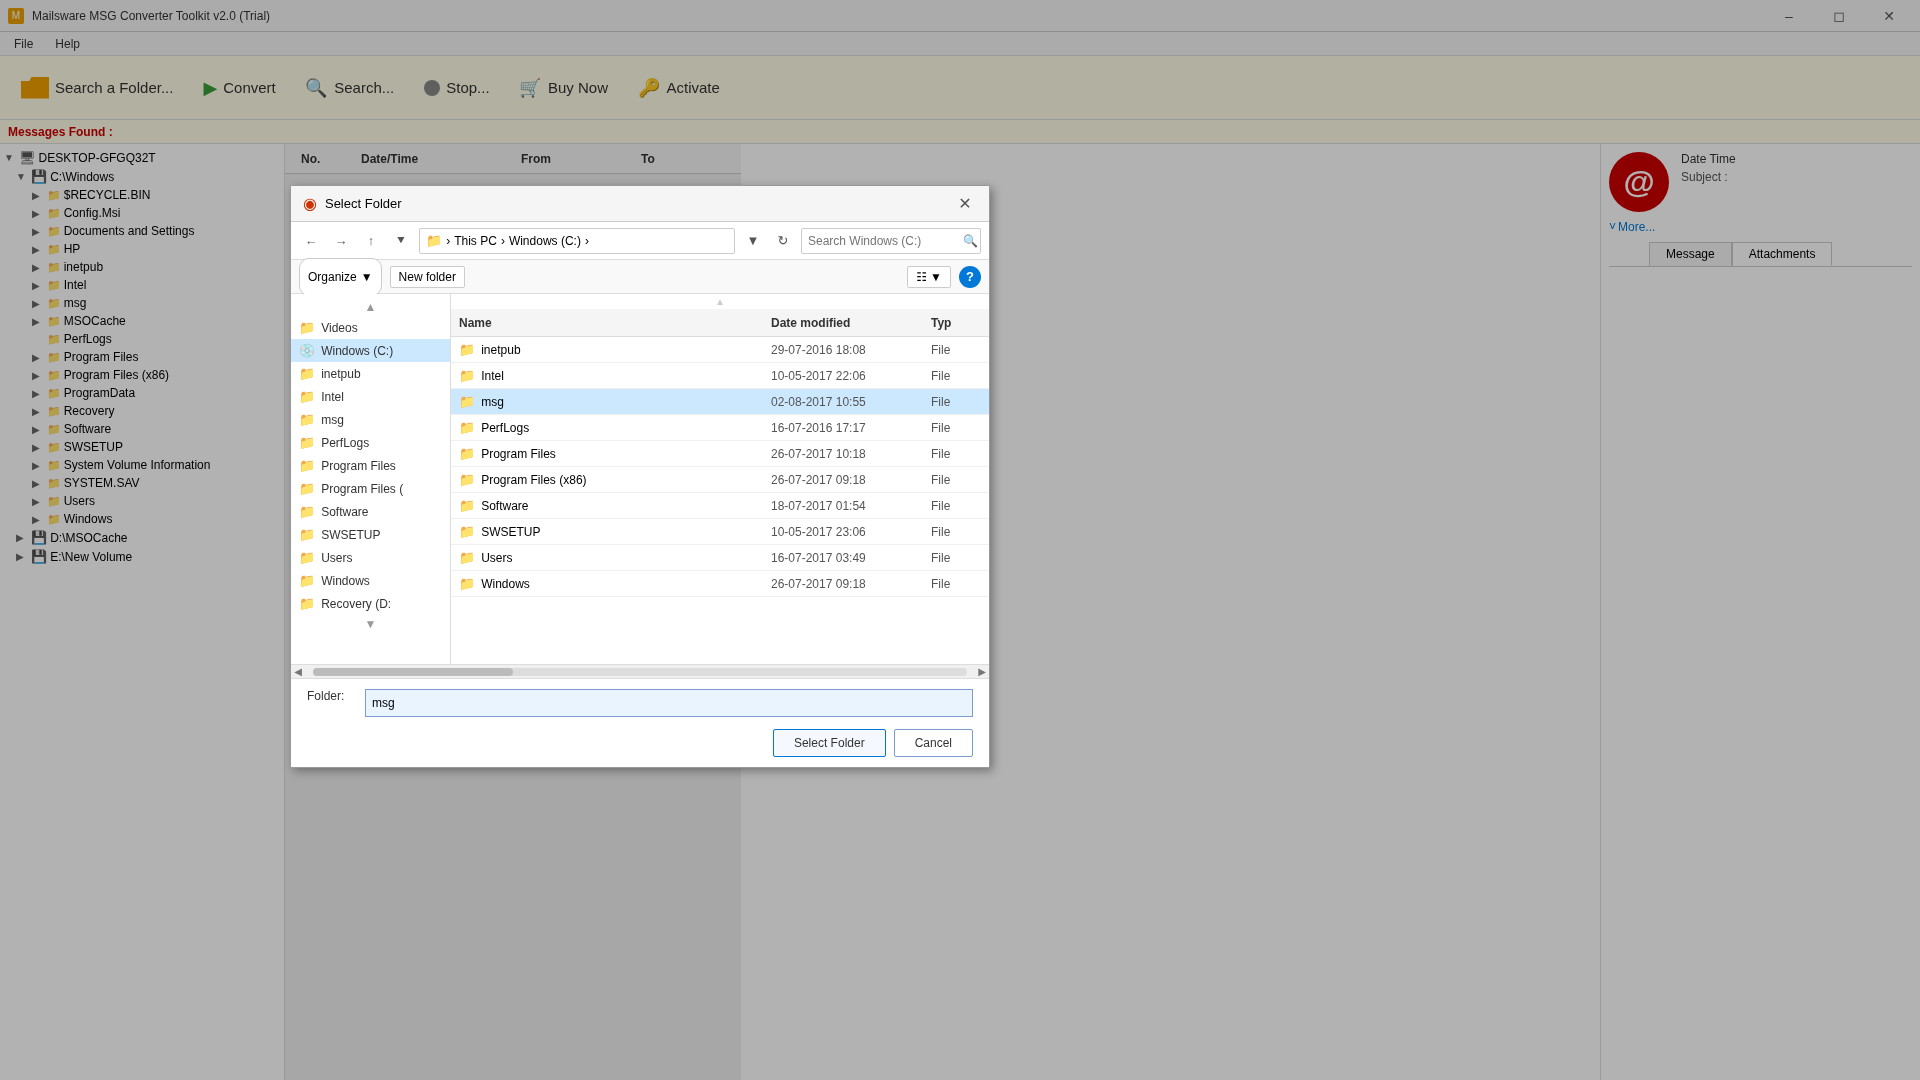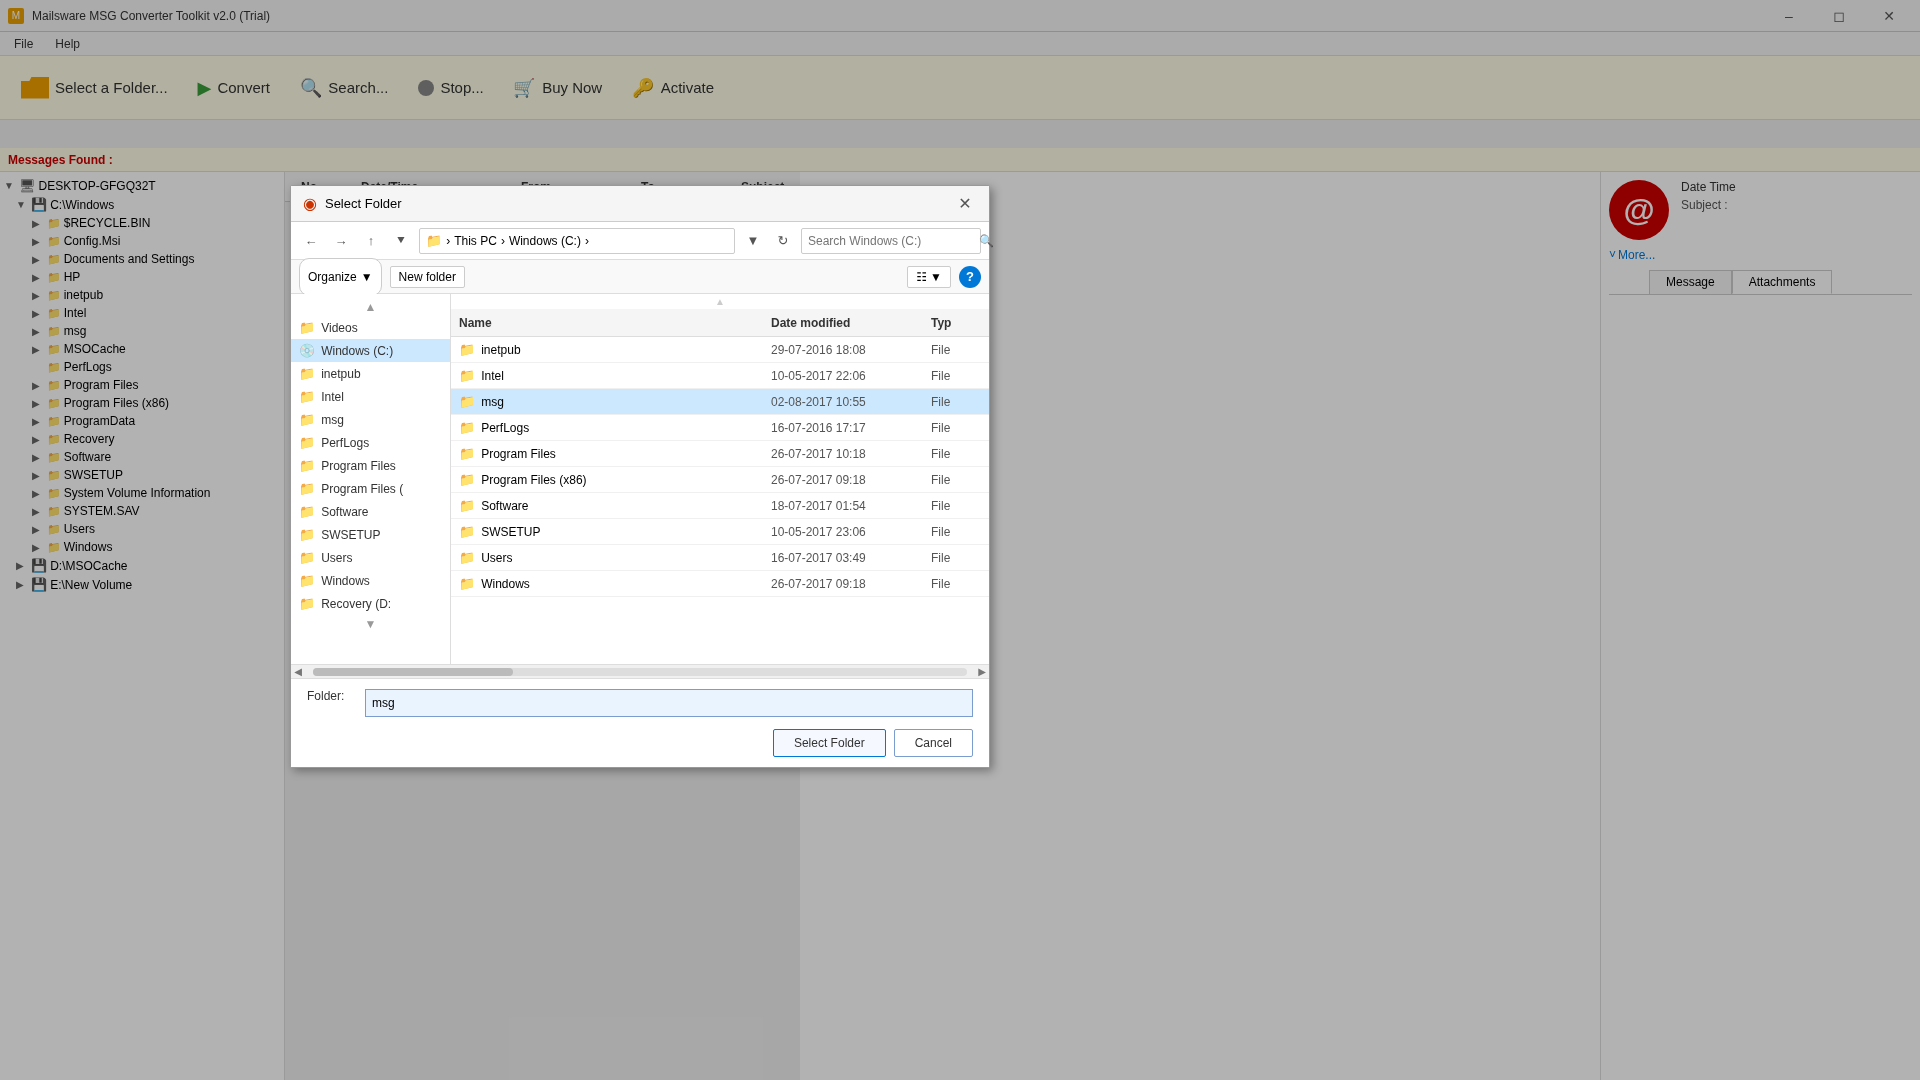--- a/index.html
+++ b/index.html
@@ -63,21 +63,20 @@
     .messages-found {
       background: #fffde7;
       padding: 4px 8px;
       font-size: 12px;
       color: #cc0000;
       font-weight: bold;
       border-bottom: 1px solid #ddd;
       height: 24px;
       display: flex;
       align-items: center;
-      margin-top: 28px;
     }
 
     
     .main-content {
       display: flex;
       height: calc(1080px - 32px - 24px - 64px - 24px);
     }
 
     
     .left-panel {
@@ -203,21 +202,21 @@
       cursor: pointer; display: flex; align-items: center; justify-content: center;
       font-size: 13px; color: #555; border-radius: 2px;
     }
     .breadcrumb-bar {
       flex: 1; height: 26px; background: white; border: 1px solid #ccc;
       display: flex; align-items: center; padding: 0 6px; font-size: 12px;
       gap: 4px; border-radius: 2px;
     }
     .search-bar {
       width: 180px; height: 26px; border: 1px solid #ccc; border-radius: 2px;
-      display: flex; align-items: center; padding: 0 6px; gap: 16px;
+      display: flex; align-items: center; padding: 0 6px; gap: 0;
     }
     .search-input { border: none; outline: none; font-size: 12px; flex: 1; color: #999; }
 
     
     .dialog-toolbar {
       background: #f9f9f9;
       border-bottom: 1px solid #ddd;
       padding: 4px 8px;
       display: flex; align-items: center; gap: 8px; height: 34px;
     }
@@ -358,21 +357,21 @@
 </div>
 
 <div class="menu-bar">
   <span class="menu-item">File</span>
   <span class="menu-item">Help</span>
 </div>
 
 <div class="toolbar">
   <button class="tb-btn">
     <div class="tb-icon-folder"></div>
-    <span class="tb-label">Select a Folder...</span>
+    <span class="tb-label">Search a Folder...</span>
   </button>
   <button class="tb-btn">
     <span style="color:#3a9e3a;font-size:18px;">▶</span>
     <span class="tb-label">Convert</span>
   </button>
   <button class="tb-btn">
     <span class="tb-icon-search">🔍</span>
     <span class="tb-label">Search...</span>
   </button>
   <button class="tb-btn">
@@ -513,21 +512,20 @@
     </div>
   </div>
 
   <div class="right-panel">
 
     <div class="table-header">
       <div class="th-cell th-no">No.</div>
       <div class="th-cell th-dt">Date/Time</div>
       <div class="th-cell th-from">From</div>
       <div class="th-cell th-to">To</div>
-      <div class="th-cell th-subj">Subject</div>
     </div>
 
     <div style="flex:1;background:white;"></div>
   </div>
 
   <div class="detail-panel">
     <div class="detail-header">
       <div class="at-icon">
         <span>@</span>
       </div>

